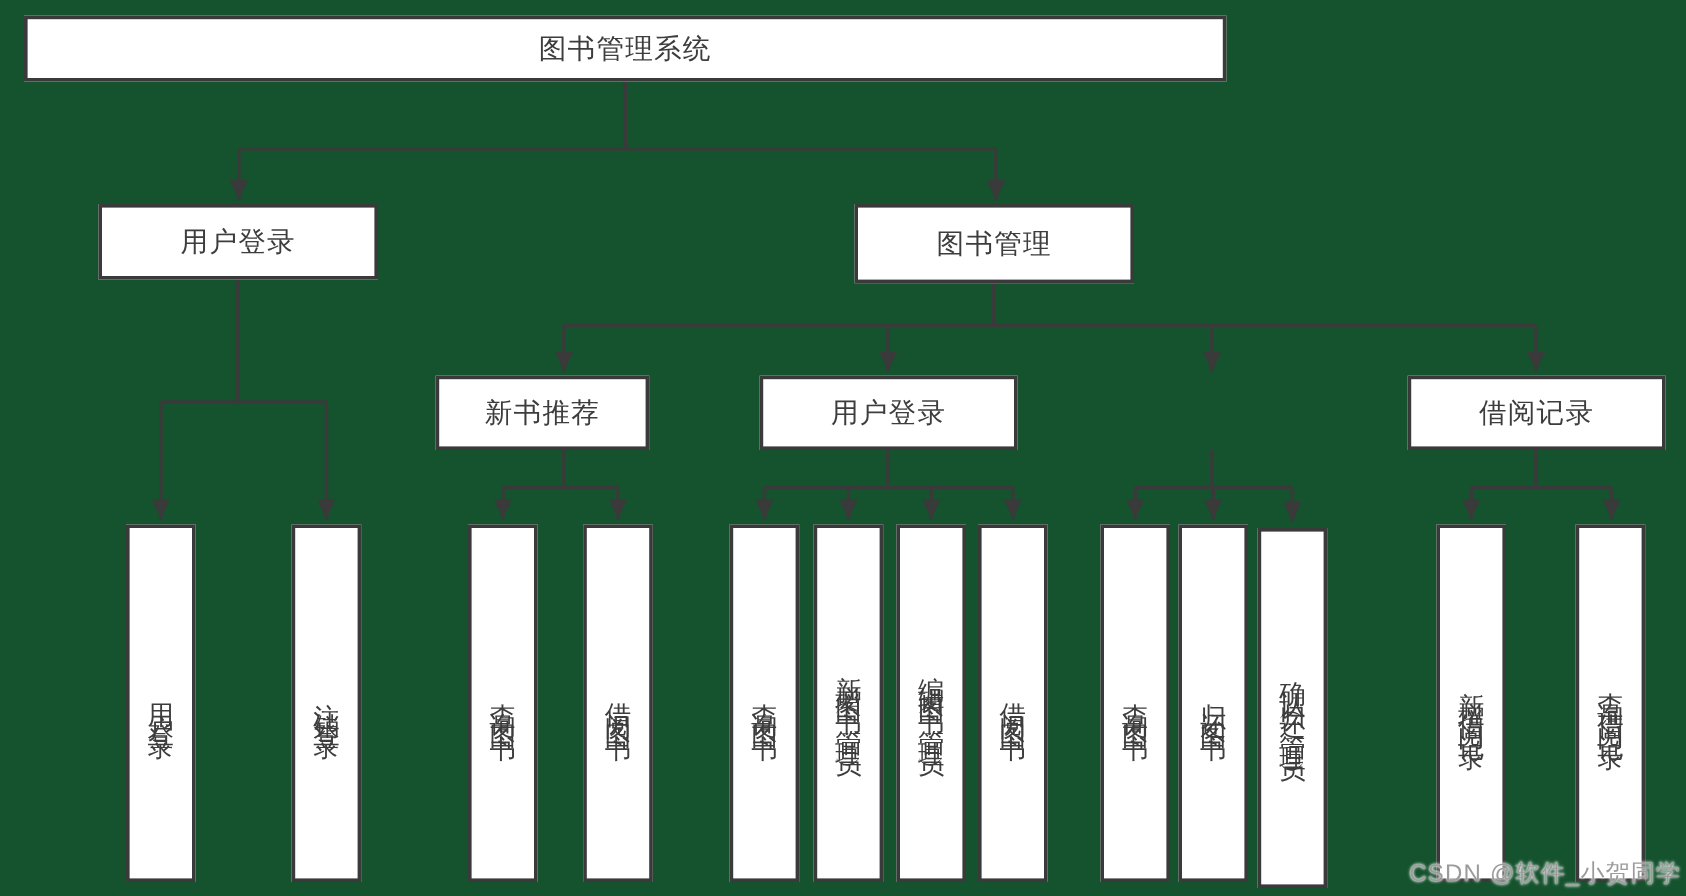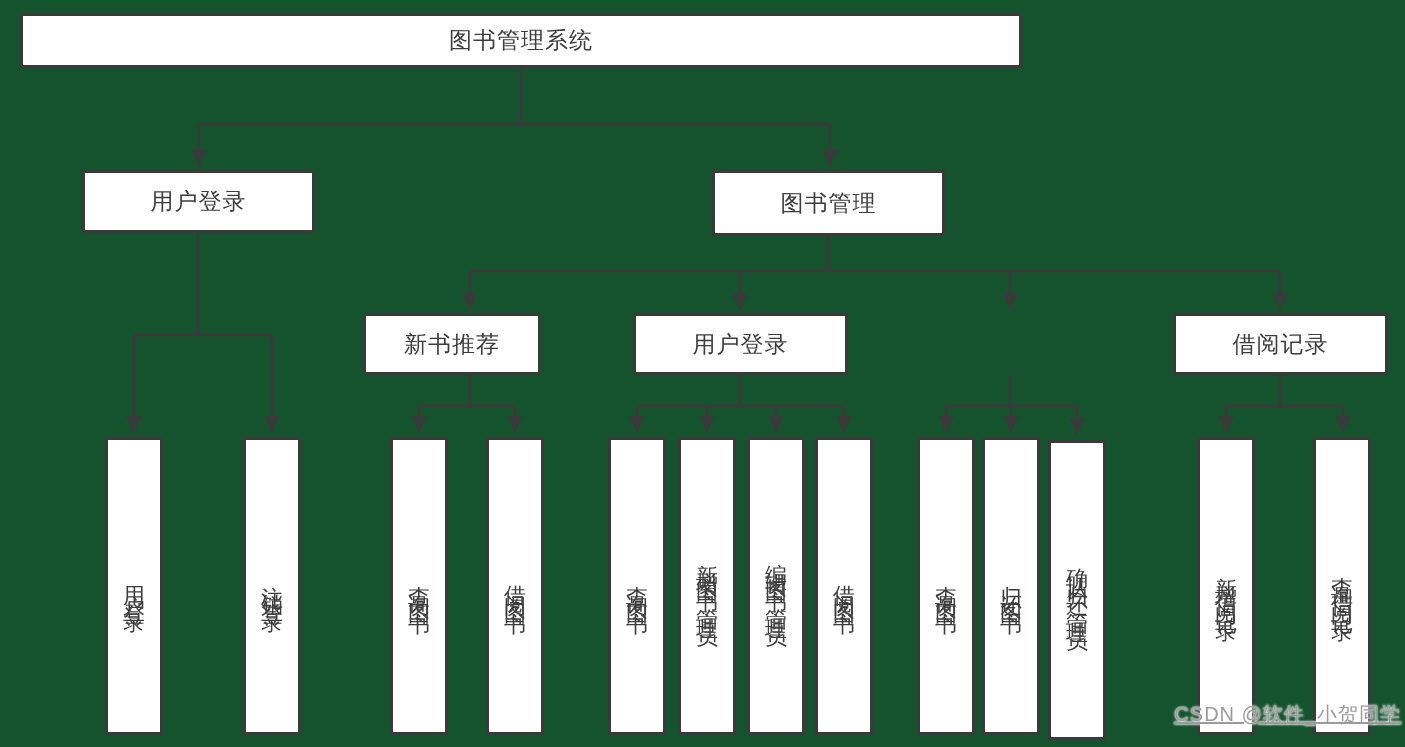--- a/index.html
+++ b/index.html
@@ -48,28 +48,27 @@
     writing-mode: vertical-rl;
     text-orientation: mixed;
     font-size: 22px;
     letter-spacing: 9px;
     line-height: 1;
     white-space: nowrap;
   }
   .watermark {
     position: absolute;
     right: 4px;
-    bottom: 19px;
+    bottom: 6px;
     font-size: 20px;
     color: #9b9b9b;
     letter-spacing: 1px;
     text-shadow: 0 0 3px #ffffff, 0 0 2px #ffffff;
     z-index: 3;
     white-space: nowrap;
-    text-decoration: underline;
   }
 </style>
 </head>
 <body>
 
 <div class="canvas">
 
   <svg class="connectors" viewBox="0 0 1405 747" xmlns="http://www.w3.org/2000/svg">
     <defs>
       <marker id="arrow" markerUnits="userSpaceOnUse" markerWidth="20" markerHeight="18" refX="0" refY="0" orient="auto" style="overflow:visible">

